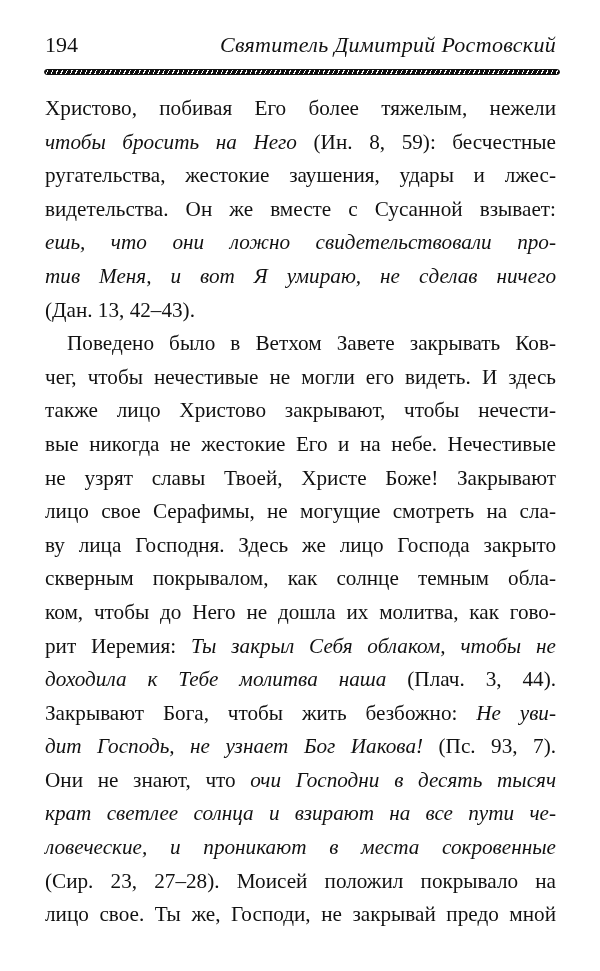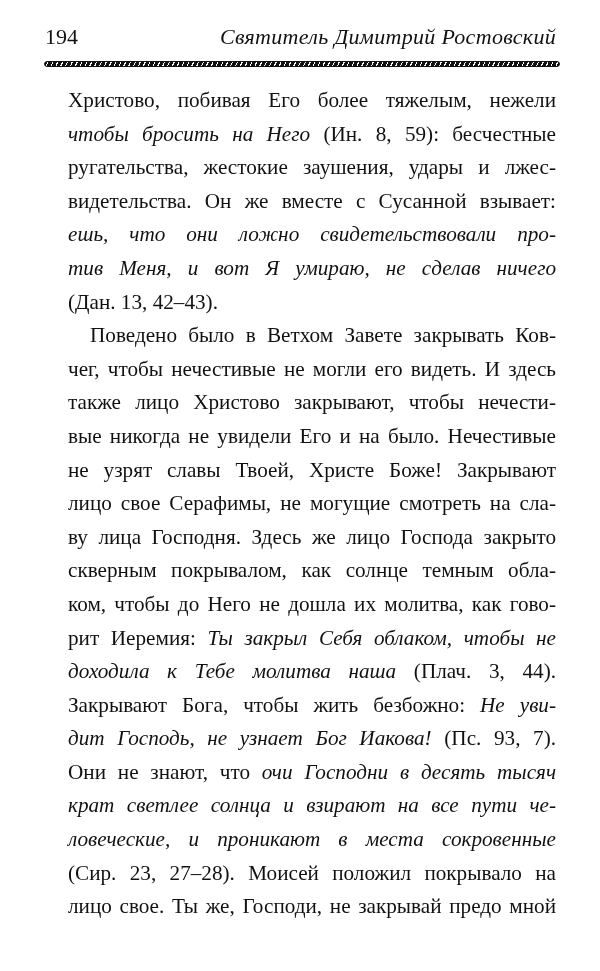--- a/index.html
+++ b/index.html
@@ -11,21 +11,21 @@
     width: 600px;
     height: 971px;
     position: relative;
     overflow: hidden;
     color: #111111;
     font-family: "Liberation Serif", "DejaVu Serif", serif;
   }
   .page {
     position: absolute;
     left: 0;
-    top: 4px;
+    top: 12px;
     width: 600px;
     height: 746px;
   }
   .running-head {
     position: absolute;
     left: 45px;
     right: 44px;
     top: 20px;
     height: 34px;
     display: flex;
@@ -66,21 +66,20 @@
     width: 511px;
     font-size: 21.2px;
     line-height: 33.6px;
   }
   .line {
     display: block;
     white-space: nowrap;
     text-align: justify;
     text-align-last: justify;
     height: 33.6px;
-    margin-left: 23px;
   }
   .line.last {
     text-align-last: left;
   }
   .line.indent {
     padding-left: 22px;
   }
   .it {
     font-style: italic;
   }
@@ -99,21 +98,21 @@
       <span class="line"><span>Христово, побивая Его более тяжелым, нежели</span></span>
       <span class="line"><span class="it">чтобы бросить на Него</span><span> (Ин. 8, 59): бесчестные</span></span>
       <span class="line"><span>ругательства, жестокие заушения, удары и лжес-</span></span>
       <span class="line"><span>видетельства. Он же вместе с Сусанной взывает:</span></span>
       <span class="line"><span class="it">ешь, что они ложно свидетельствовали про-</span></span>
       <span class="line"><span class="it">тив Меня, и вот Я умираю, не сделав ничего</span></span>
       <span class="line last"><span>(Дан. 13, 42–43).</span></span>
       <span class="line indent"><span>Поведено было в Ветхом Завете закрывать Ков-</span></span>
       <span class="line"><span>чег, чтобы нечестивые не могли его видеть. И здесь</span></span>
       <span class="line"><span>также лицо Христово закрывают, чтобы нечести-</span></span>
-      <span class="line"><span>вые никогда не увидели Его и на было. Нечестивые</span></span>
+      <span class="line"><span>вые никогда не жестокие Его и на небе. Нечестивые</span></span>
       <span class="line"><span>не узрят славы Твоей, Христе Боже! Закрывают</span></span>
       <span class="line"><span>лицо свое Серафимы, не могущие смотреть на сла-</span></span>
       <span class="line"><span>ву лица Господня. Здесь же лицо Господа закрыто</span></span>
       <span class="line"><span>скверным покрывалом, как солнце темным обла-</span></span>
       <span class="line"><span>ком, чтобы до Него не дошла их молитва, как гово-</span></span>
       <span class="line"><span>рит Иеремия: </span><span class="it">Ты закрыл Себя облаком, чтобы не</span></span>
       <span class="line"><span class="it">доходила к Тебе молитва наша</span><span> (Плач. 3, 44).</span></span>
       <span class="line"><span>Закрывают Бога, чтобы жить безбожно: </span><span class="it">Не уви-</span></span>
       <span class="line"><span class="it">дит Господь, не узнает Бог Иакова!</span><span> (Пс. 93, 7).</span></span>
       <span class="line"><span>Они не знают, что </span><span class="it">очи Господни в десять тысяч</span></span>

